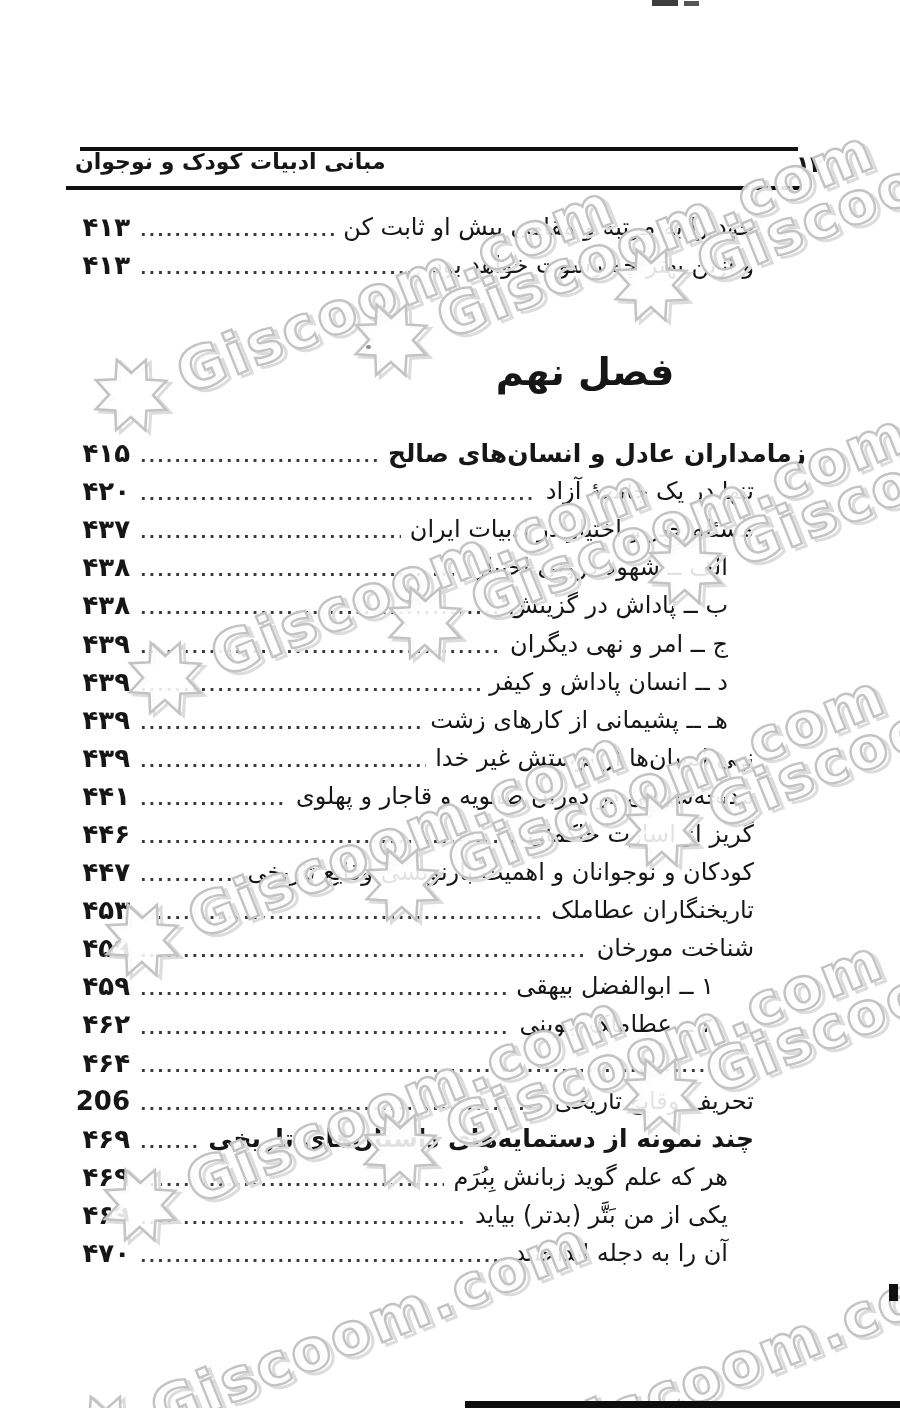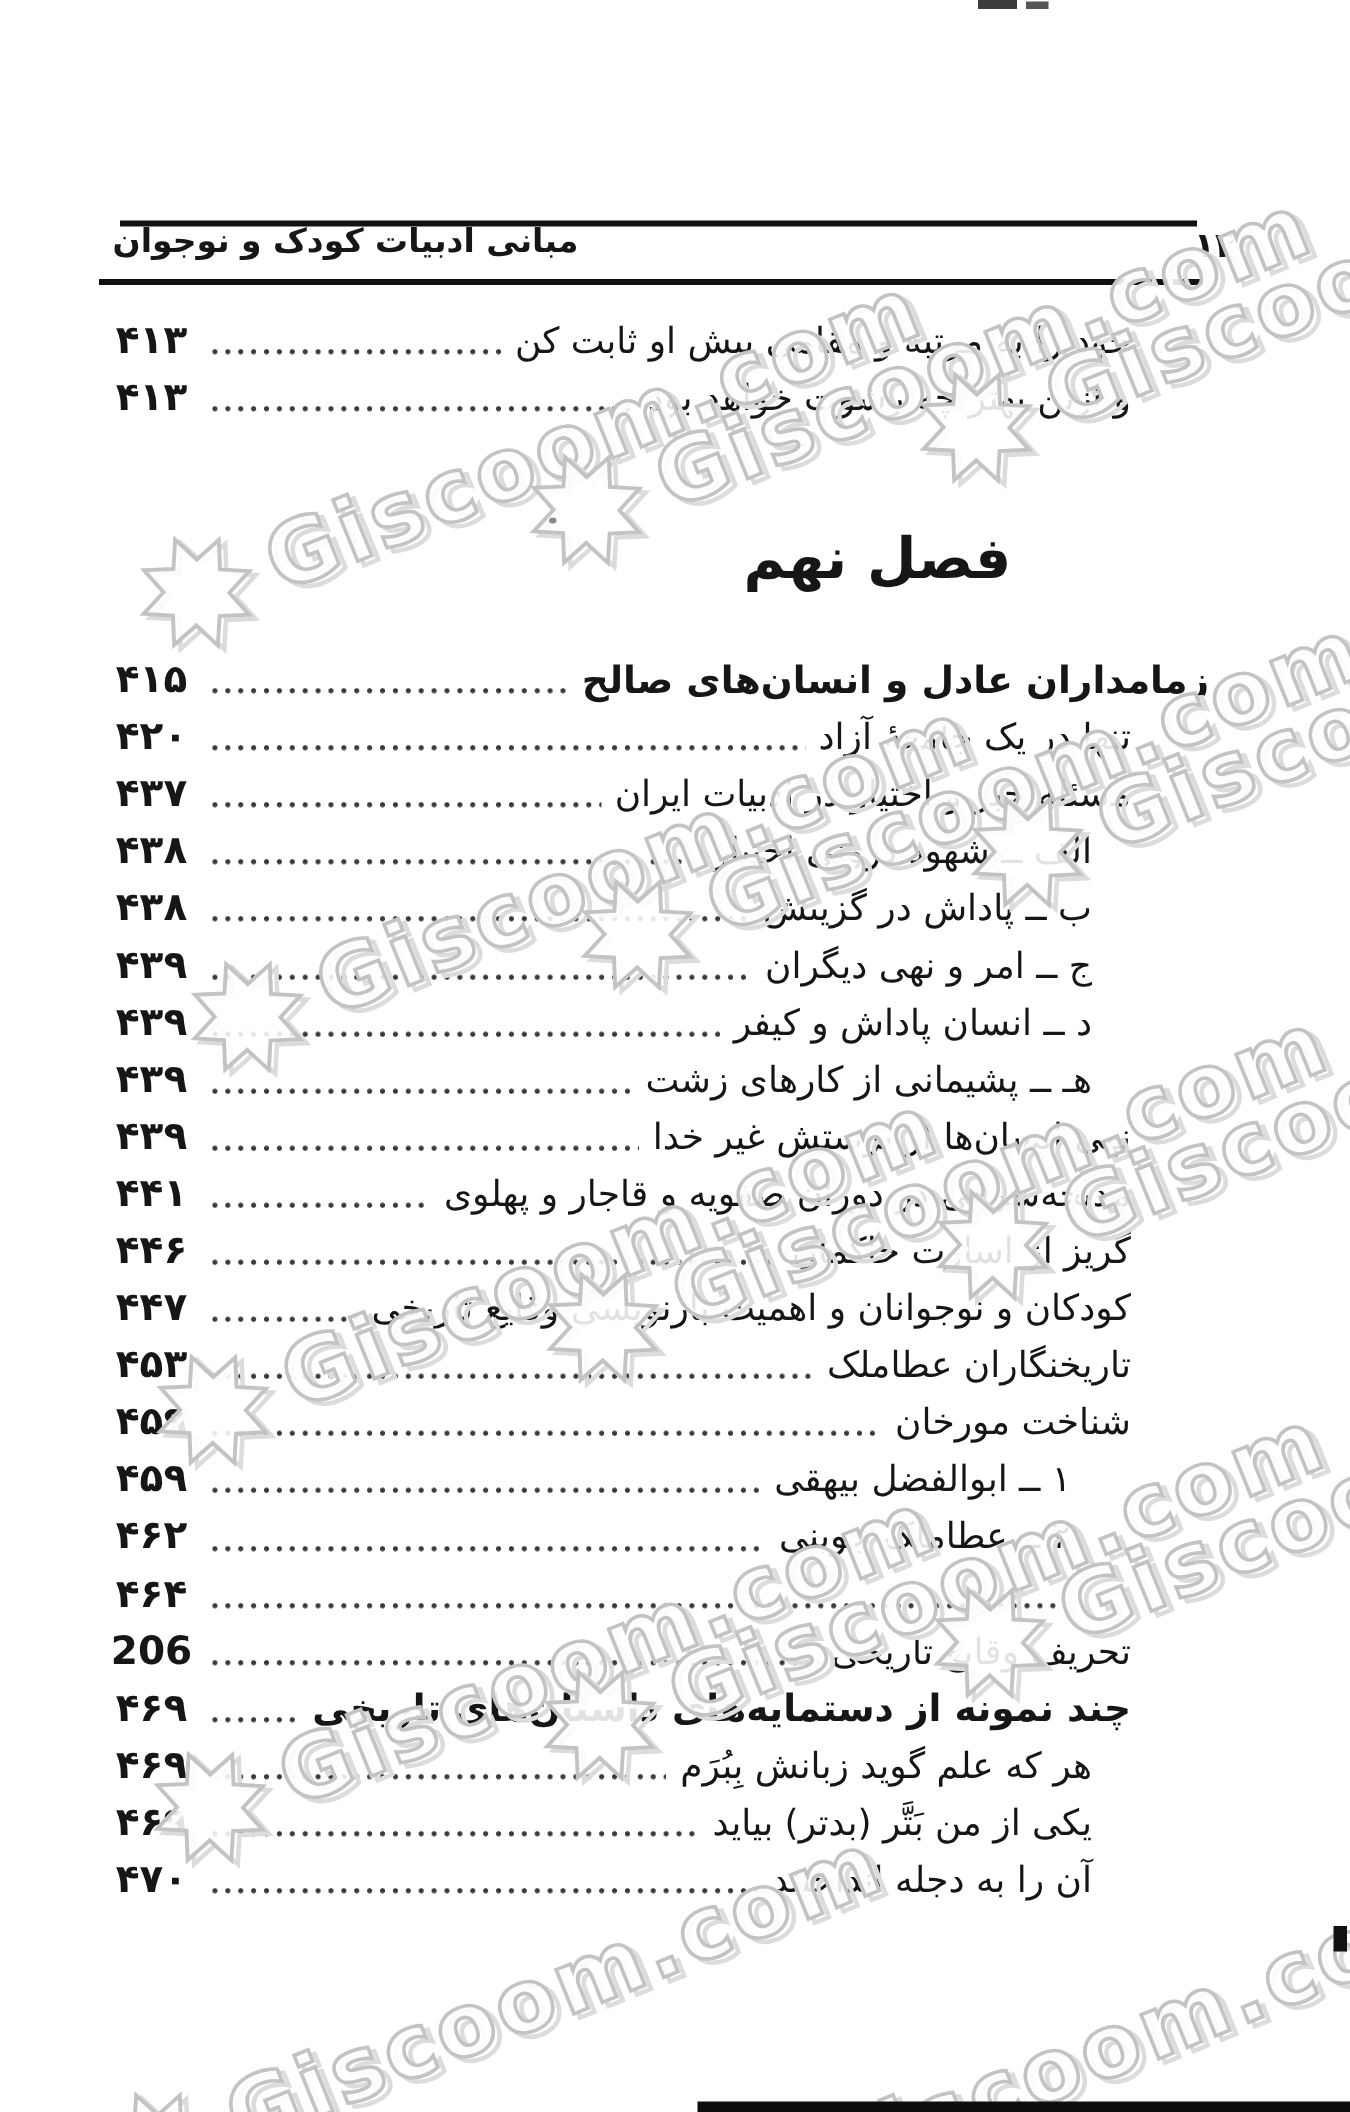--- a/index.html
+++ b/index.html
@@ -38,21 +38,21 @@
     display:flex; direction:rtl; align-items:center; height:38.1px;
     font-size:24px;
   }
   .toc-row .t{white-space:nowrap; flex:0 0 auto;}
   .toc-row .lead{
     flex:1 1 auto; height:5px; margin:0 9px 9px 9px; align-self:flex-end; min-width:0;
     background-image:radial-gradient(circle, #3a3a3a 1.5px, rgba(0,0,0,0) 1.9px);
     background-size:8.6px 5px; background-repeat:repeat-x; background-position:left center;
   }
   .toc-row .num{
-    flex:0 0 58px; width:58px; font-size:26px; font-weight:bold; text-align:center;
+    flex:0 0 58px; width:58px; font-size:26px; font-weight:bold; text-align:right;
     direction:rtl;
   }
   .toc-row.lv1{margin-right:52px;}
   .toc-row.lv2{margin-right:78px;}
   .toc-row.lv3{margin-right:92px;}
   .toc-row.b .t{font-weight:bold; font-size:25px;}
 
   
   .wm-layer{position:absolute; inset:0; z-index:5; pointer-events:none;}
   .wm{position:absolute; width:640px; height:170px;}

